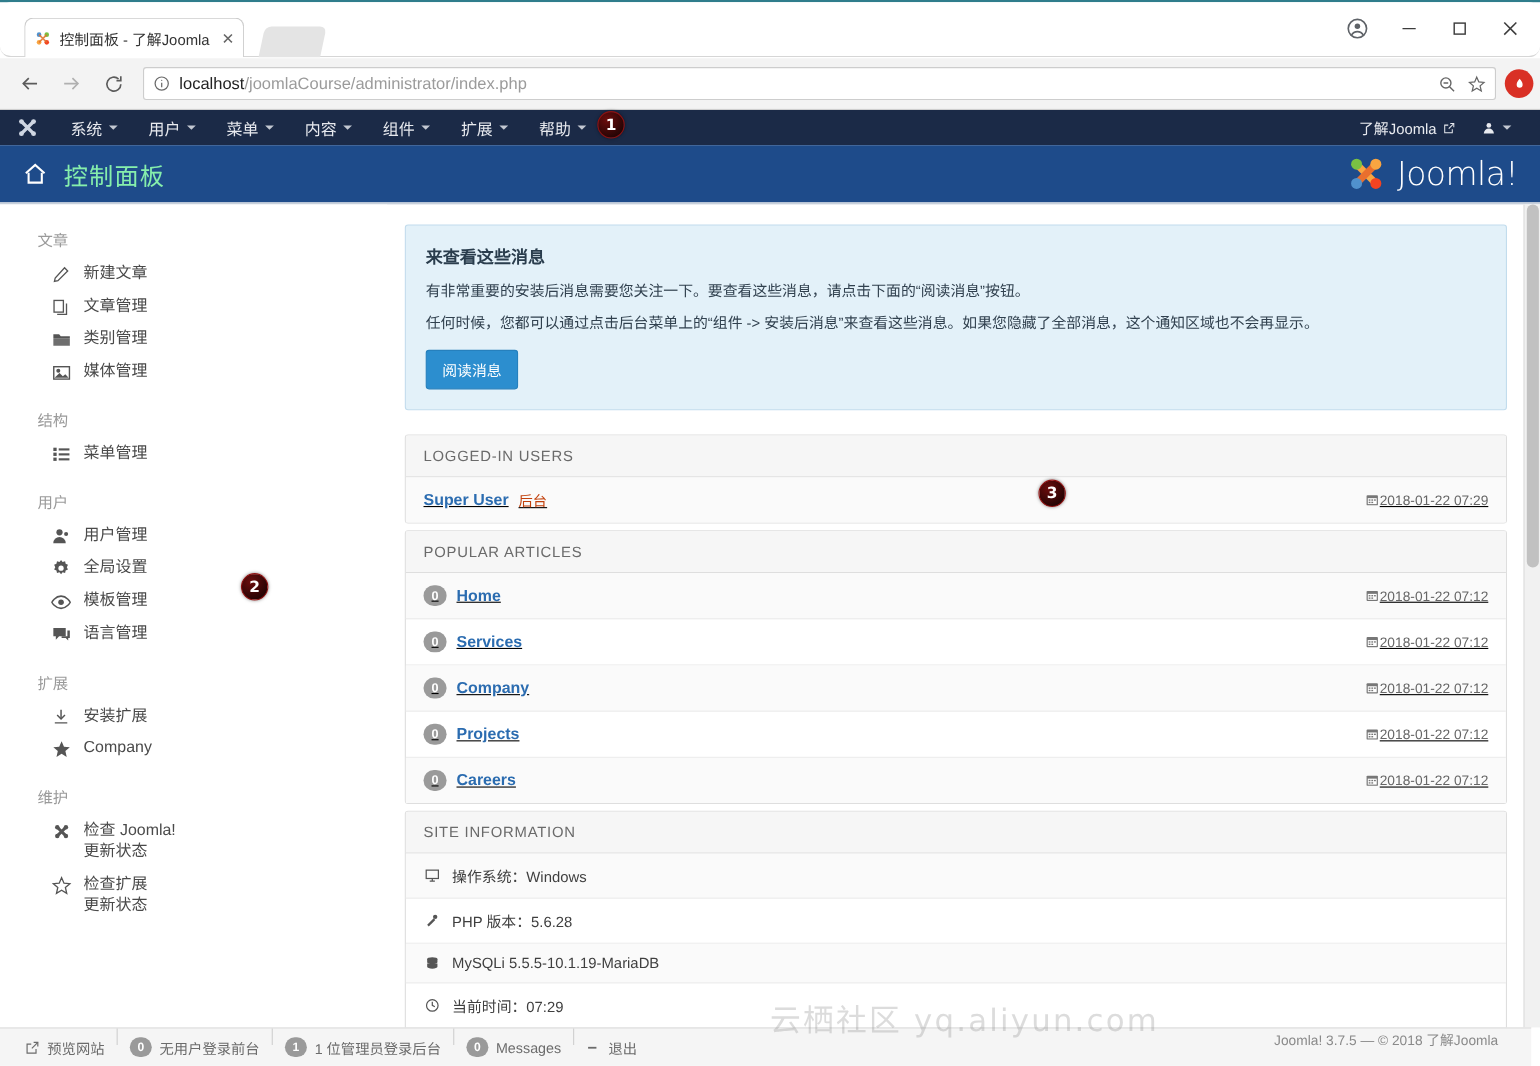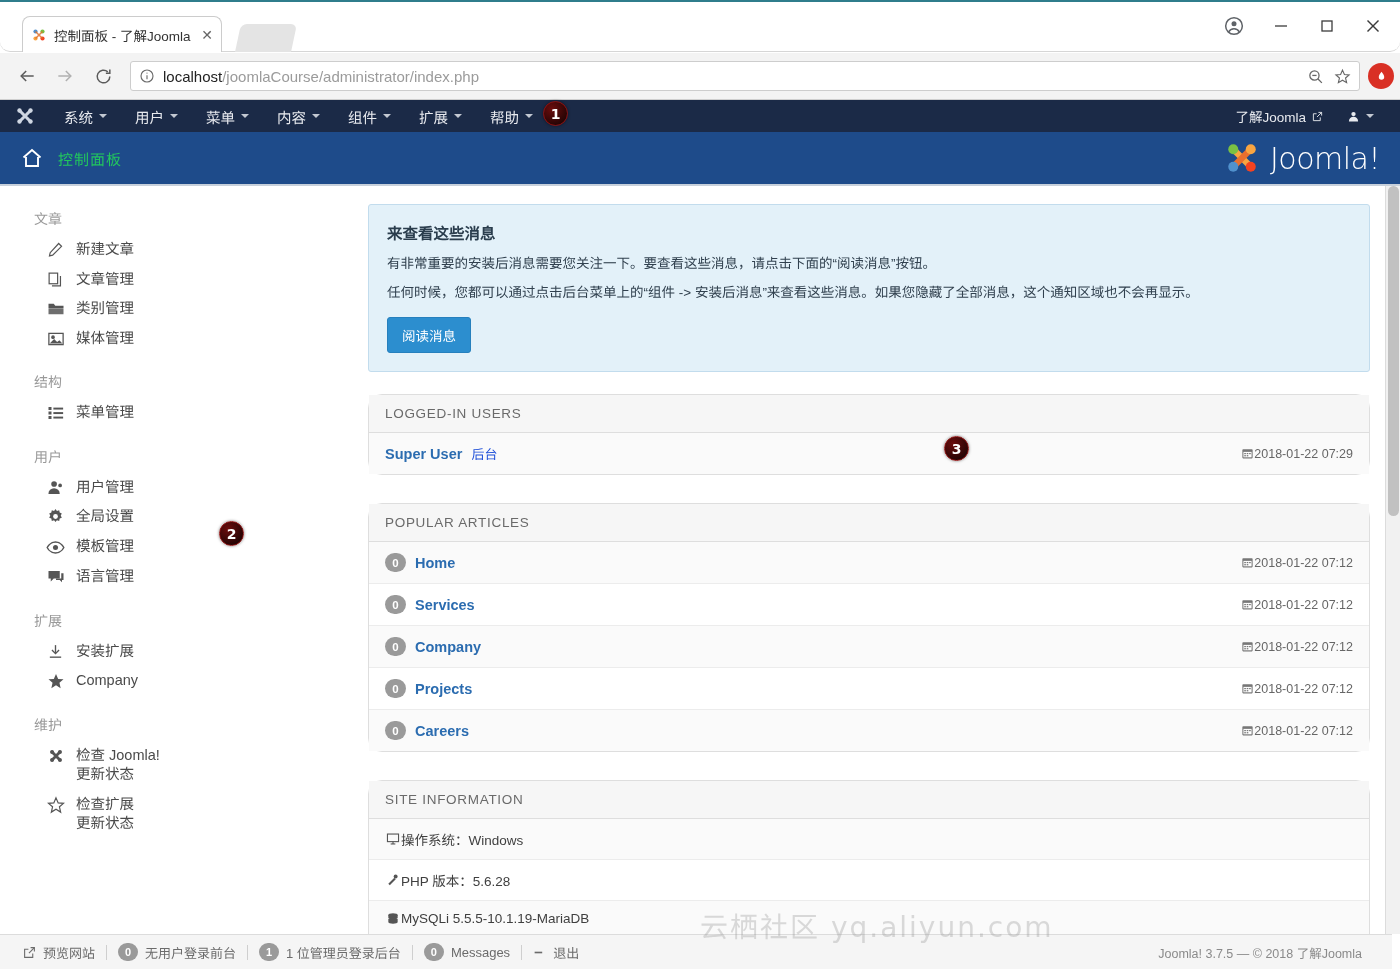--- a/index.html
+++ b/index.html
@@ -88,21 +88,21 @@
     color:#e8eaef; font-size:13.5px; padding:0 12px; cursor:pointer;
     display:flex; align-items:center; gap:6px; white-space:nowrap;
   }
 
   
   .page-header {
     position:absolute; top:132px; left:0; width:1400px; height:52px;
     background:#1e4b8a; display:flex; align-items:center; padding:0 20px;
   }
   .page-header .ph-left { display:flex; align-items:center; gap:14px; flex:1 1 auto; }
-  .ph-title { color:#22c55e; font-size:15px; letter-spacing:1px; }
+  .ph-title { color:#86efac; font-size:22px; letter-spacing:1px; }
   .joomla-wordmark { display:flex; align-items:center; gap:8px; flex:0 0 auto; }
   .joomla-wordmark .jm-text {
     color:#fff; font-size:30px; font-weight:300; letter-spacing:-0.5px;
     font-family:"DejaVu Sans","Liberation Sans",sans-serif;
   }
   .header-underline {
     position:absolute; top:184px; left:0; width:1400px; height:2px; background:#c7d0db;
   }
 
   
@@ -150,55 +150,55 @@
   .alert-p { font-size:13.5px; color:#31414f; line-height:1.75; }
   .alert-p + .alert-p { margin-top:5px; }
   .btn-primary {
     display:inline-block; margin-top:13px;
     background:#2c8ecf; color:#fff; font-size:13.5px;
     border:1px solid #2680bd; border-radius:3px;
     padding:7px 14px; cursor:pointer;
   }
 
   
-  .card { border:1px solid #dedede; border-radius:14px; margin-bottom:28px; background:#fff; }
+  .card { border:1px solid #dedede; border-radius:3px; margin-bottom:6px; background:#fff; }
   .card-head {
     background:#f6f6f6; border-bottom:1px solid #dedede;
     padding:11px 16px; font-size:13.5px; color:#6a6a6a; letter-spacing:0.7px;
   }
   .row {
     display:flex; justify-content:space-between;
-    padding:11px 16px; border-bottom:1px solid #ececec; font-size:14px;
+    padding:11px 16px; border-bottom:1px solid #ececec; font-size:14px;text-decoration:underline;
   }
   .row:last-child { border-bottom:none; }
   .row.zebra { background:#fafafa; }
   .row-left { display:flex; align-items:center; gap:9px; }
   .row-link { color:#2b6cb0; font-weight:bold; font-size:14.5px; cursor:pointer; }
-  .row-sub { color:#1d4ed8; font-size:13px; }
+  .row-sub { color:#c2410c; font-size:13px; }
   .count-badge {
     display:inline-flex; align-items:center; justify-content:center;
     min-width:21px; height:19px; padding:0 6px; border-radius:10px;
     background:#9a9a9a; color:#fff; font-size:11.5px; font-weight:bold;
   }
   .row-date { display:flex; align-items:center; gap:0; color:#666; font-size:12.5px; }
 
   
   .info-row {
-    display:flex; align-items:center; 
+    display:flex; align-items:center; gap:10px;
     padding:10px 16px; border-bottom:1px solid #ececec; font-size:13.5px; color:#3f3f3f;
   }
   .info-row:last-child { border-bottom:none; }
   .info-row.zebra { background:#fafafa; }
   .info-icon { width:16px; flex:0 0 16px; display:flex; align-items:center; justify-content:center; color:#555; }
 
   
   .status-bar {
     position:absolute; bottom:0; left:0; width:1392px; height:35px;
     background:#f5f5f5; border-top:1px solid #dcdcdc;
-    display:flex; align-items:center; padding:0 12px; font-size:13px; color:#6b6b6b;
+    display:flex; padding:0 12px; font-size:13px; color:#6b6b6b;
   }
   .sb-item { display:flex; align-items:center; gap:7px; padding:0 11px; cursor:pointer; white-space:nowrap; }
   .sb-sep { width:1px; height:15px; background:#cfcfcf; }
   .sb-badge {
     display:inline-flex; align-items:center; justify-content:center;
     min-width:20px; height:18px; padding:0 6px; border-radius:9px;
     background:#9a9a9a; color:#fff; font-size:11px; font-weight:bold;
   }
   .sb-right { margin-left:auto; padding-right:18px; color:#8a8a8a; font-size:12.5px; white-space:nowrap; }
 

